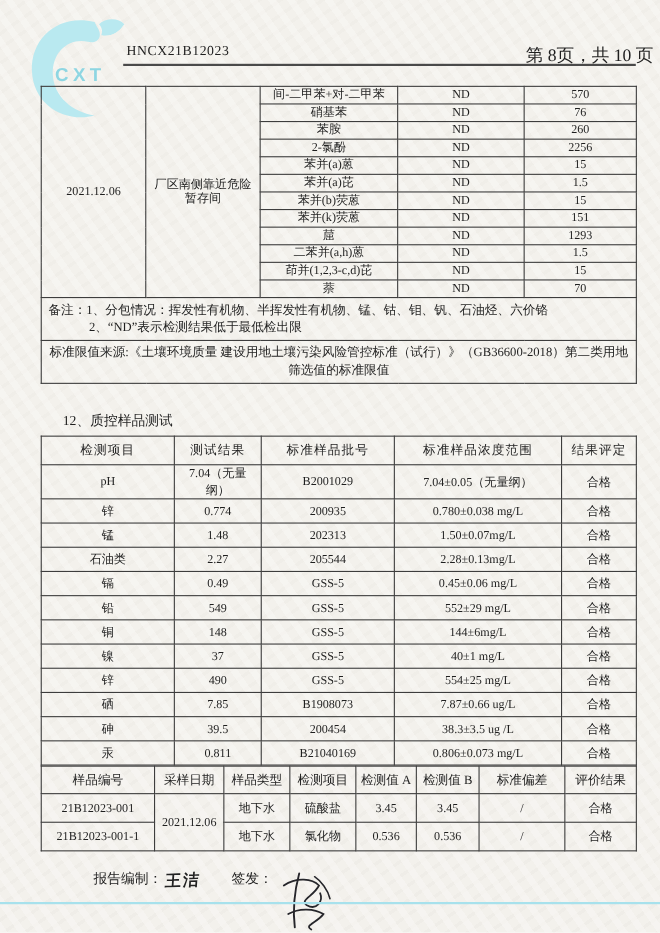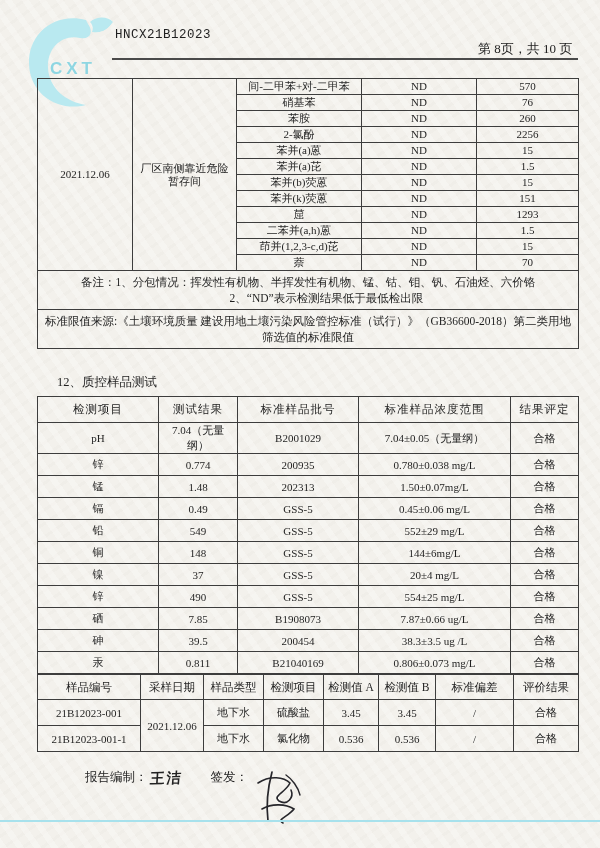--- a/index.html
+++ b/index.html
@@ -10,31 +10,31 @@
     color:#1f1f1f;
   }
   .page::before{ 
     content:"";position:absolute;inset:0;z-index:0;pointer-events:none;
     background:
       repeating-linear-gradient(55deg, rgba(255,255,255,.5) 0 6px, rgba(0,0,0,0) 6px 14px),
       repeating-linear-gradient(-35deg, rgba(220,218,210,.25) 0 3px, rgba(0,0,0,0) 3px 11px);
     opacity:.5;
   }
   .logo{position:absolute;top:10px;left:20px;width:104px;height:104px;z-index:1;}
-  .report-no{position:absolute;top:28px;left:115px;font-size:12.5px;letter-spacing:.5px;z-index:2;font-family:Liberation Mono, monospace;}
-  .page-info{position:absolute;top:40px;left:478px;font-size:13px;z-index:2;}
+  .report-no{position:absolute;top:39px;left:115px;font-size:12.5px;letter-spacing:.5px;z-index:2;}
+  .page-info{position:absolute;top:40px;left:478px;font-size:16px;z-index:2;}
   .header-rule{position:absolute;top:58px;left:112px;width:466px;height:2px;background:#4a4a4a;z-index:2;}
 
   .content{position:absolute;top:78px;left:37px;width:541px;z-index:2;}
 
   table{border-collapse:collapse;width:541px;table-layout:fixed;background:transparent;}
   td,th{border:1px solid #3d3d3d;font-weight:normal;text-align:center;vertical-align:middle;
         font-size:11px;padding:0 2px;overflow:hidden;}
   .t1 td{height:15px;line-height:13px;}
-  .t1 td.note-cell{text-align:center;height:auto;padding:3px 6px;line-height:16px;font-size:11.5px;}
+  .t1 td.note-cell{text-align:left;height:auto;padding:3px 6px;line-height:16px;font-size:11.5px;}
   .t1 td.std-cell{height:auto;padding:3px 5px;line-height:16px;font-size:11.5px;margin-top:27px;}
   .note-line2{padding-left:3.2em;}
 
   .sec-title{font-size:12.5px;margin:25px 0 5px 20px;}
   .t2 th{height:25px;font-size:11.5px;letter-spacing:1px;}
   .t2 td{height:21px;}
   .t2 td.ph-row{height:26px;font-family:Liberation Serif, serif;}
 
   .t3 th{height:24px;font-size:11.5px;}
   .t3 td{height:25px;}
@@ -184,20 +184,27 @@
           <td>合格</td>
         </tr>
         <tr>
           <td>锰</td>
           <td>1.48</td>
           <td>202313</td>
           <td>1.50±0.07mg/L</td>
           <td>合格</td>
         </tr>
         <tr>
+          <td>石油类</td>
+          <td>2.27</td>
+          <td>205544</td>
+          <td>2.28±0.13mg/L</td>
+          <td>合格</td>
+        </tr>
+        <tr>
           <td>镉</td>
           <td>0.49</td>
           <td>GSS-5</td>
           <td>0.45±0.06 mg/L</td>
           <td>合格</td>
         </tr>
         <tr>
           <td>铅</td>
           <td>549</td>
           <td>GSS-5</td>
@@ -208,21 +215,21 @@
           <td>铜</td>
           <td>148</td>
           <td>GSS-5</td>
           <td>144±6mg/L</td>
           <td>合格</td>
         </tr>
         <tr>
           <td>镍</td>
           <td>37</td>
           <td>GSS-5</td>
-          <td>20±4 mg/L</td>
+          <td>40±1 mg/L</td>
           <td>合格</td>
         </tr>
         <tr>
           <td>锌</td>
           <td>490</td>
           <td>GSS-5</td>
           <td>554±25 mg/L</td>
           <td>合格</td>
         </tr>
         <tr>

